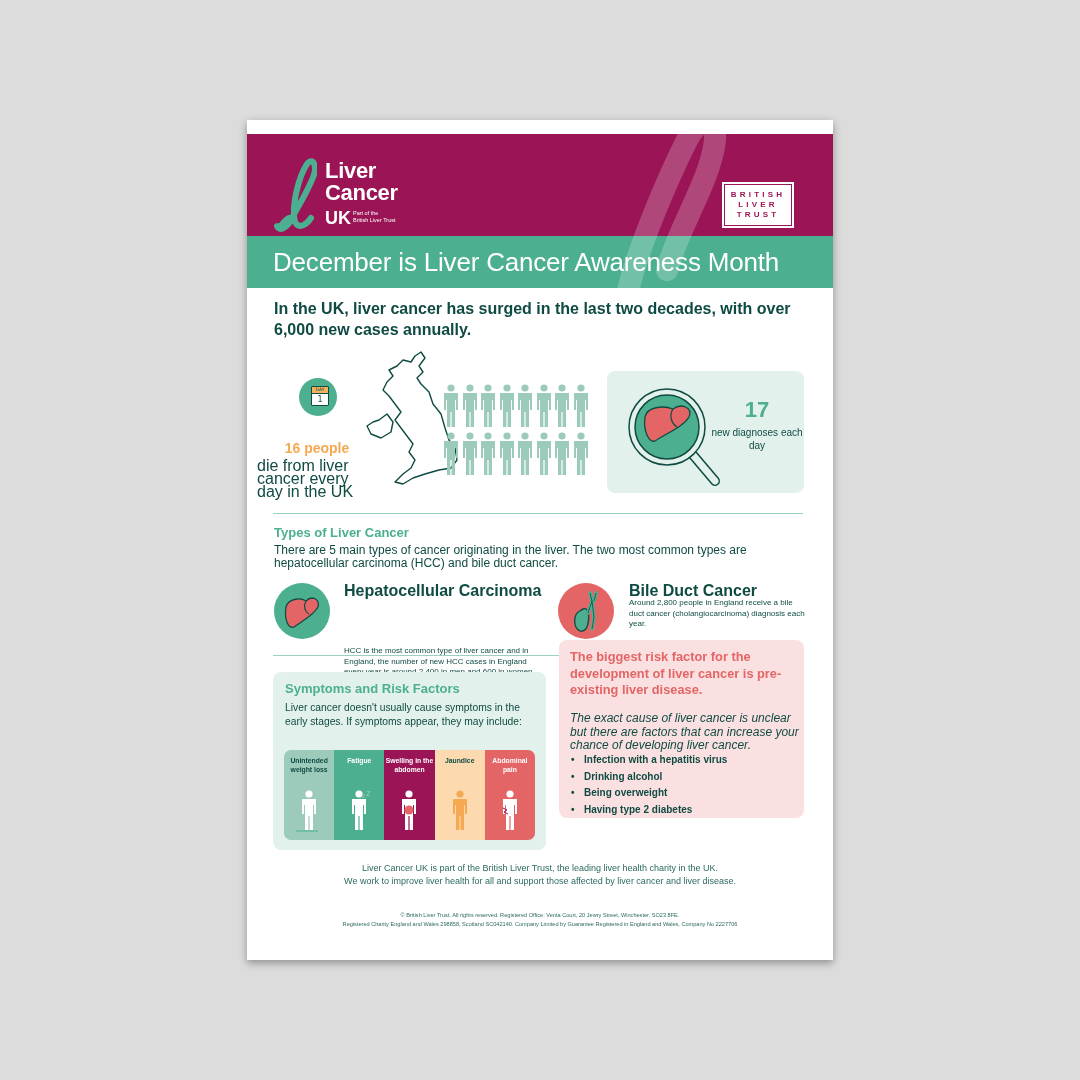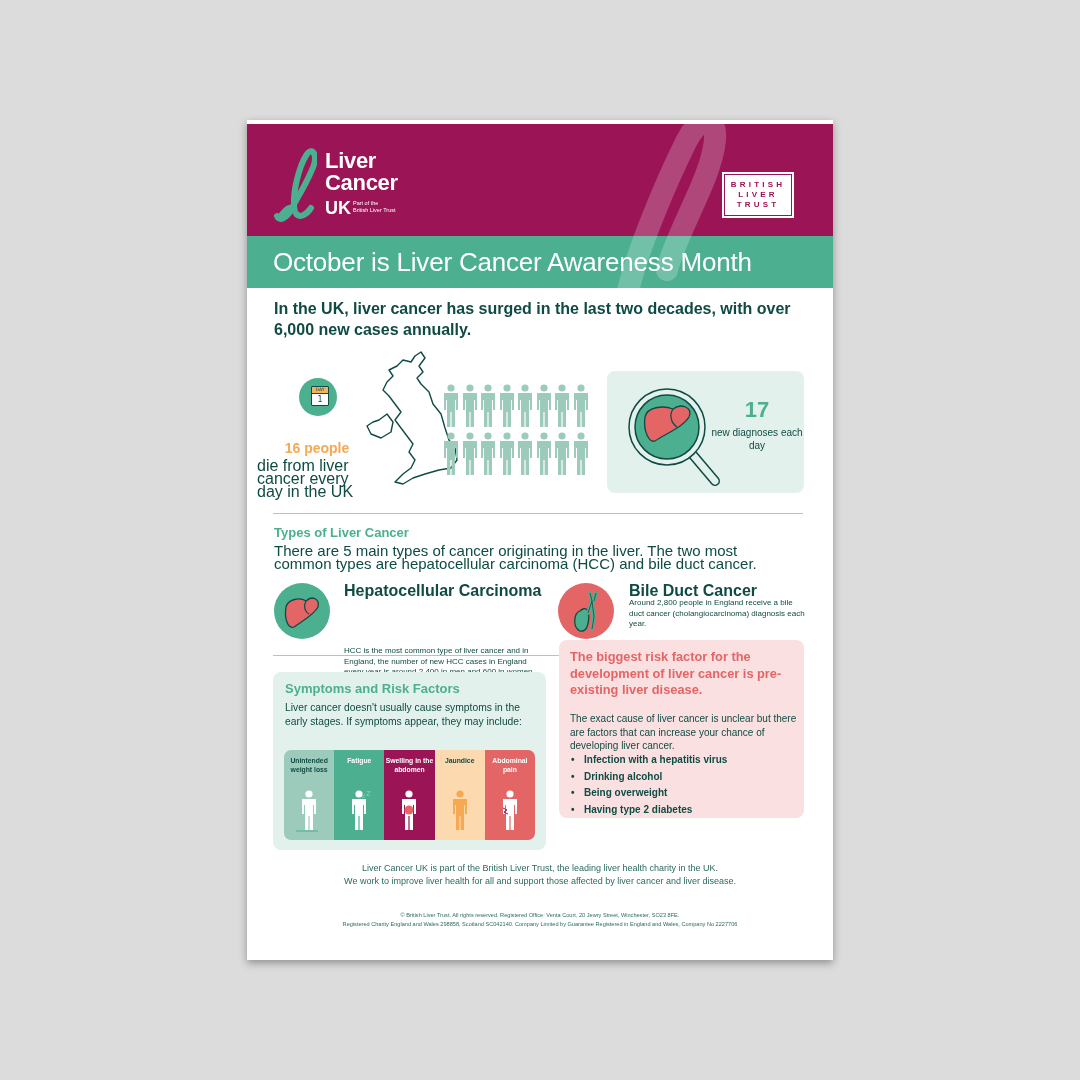--- a/index.html
+++ b/index.html
@@ -6,21 +6,21 @@
   html, body { width: 1080px; height: 1080px; background: #dcdcdc; overflow: hidden; }
   body { font-family: "DejaVu Sans", sans-serif; color: #0f4b43; position: relative; }
 
   .page {
     position: absolute; left: 247px; top: 120px; width: 586px; height: 840px;
     background: #ffffff; box-shadow: 0 3px 8px rgba(0,0,0,0.35);
     overflow: hidden;
   }
 
   
-  .hdr { position: absolute; left: 0; top: 4px; width: 586px; height: 116px; background: #9a1456; }
+  .hdr { position: absolute; left: 0; top: 14px; width: 586px; height: 116px; background: #9a1456; }
   .ribbon-bg { position: absolute; left: 360px; top: 0; width: 140px; height: 170px; z-index: 2; pointer-events: none; }
   .logo { position: absolute; left: 26px; top: 22px; width: 150px; height: 80px; }
   .logo-l { position: absolute; left: 0; top: 0; width: 44px; height: 78px; }
   .logo-text { position: absolute; left: 52px; top: 4px; color: #fff; font-family: "Liberation Sans", sans-serif; font-weight: 700; font-size: 22px; line-height: 22px; letter-spacing: -0.3px; }
   .logo-uk { position: absolute; left: 52px; top: 52px; color: #fff; font-family: "Liberation Sans", sans-serif; font-weight: 700; font-size: 18px; }
   .logo-sub { position: absolute; left: 80px; top: 54px; color: #fff; font-size: 5.5px; line-height: 7px; font-family: "Liberation Sans", sans-serif; }
   .blt {
     position: absolute; left: 475px; top: 48px; width: 72px; height: 46px;
     background: #fff; border: 1px solid #fff; outline: 1px solid #9a1456; outline-offset: -3px;
     display: flex; flex-direction: column; align-items: center; justify-content: center;
@@ -45,37 +45,37 @@
 
   .diag-card { position: absolute; left: 360px; top: 251px; width: 197px; height: 122px; background: #e3f1ec; border-radius: 8px; }
   .mag { position: absolute; left: 16px; top: 14px; width: 100px; height: 104px; }
   .diag-num { position: absolute; left: 110px; top: 26px; width: 80px; text-align: center; color: #4caf90; font-family: "Liberation Sans", sans-serif; font-weight: 700; font-size: 22px; }
   .diag-txt { position: absolute; left: 100px; top: 55px; width: 100px; text-align: center; font-size: 10px; line-height: 13px; color: #0f4b43; font-family: "Liberation Sans", sans-serif; }
 
   .hr { position: absolute; left: 26px; width: 530px; height: 1px; background: #9bd0be; }
 
   
   .types-h { position: absolute; left: 27px; top: 405px; color: #4caf90; font-family: "Liberation Sans", sans-serif; font-weight: 700; font-size: 13px; }
-  .types-p { position: absolute; left: 27px; top: 424px; width: 500px; font-size: 15px; line-height: 13px; color: #0f4b43; font-family: "Liberation Sans", sans-serif; }
+  .types-p { position: absolute; left: 27px; top: 424px; width: 500px; font-size: 12px; line-height: 13px; color: #0f4b43; font-family: "Liberation Sans", sans-serif; }
   .type-icon { position: absolute; width: 56px; height: 56px; border-radius: 50%; }
   .type-h { position: absolute; font-family: "Liberation Sans", sans-serif; font-weight: 700; font-size: 16px; color: #0f4b43; }
   .type-p { position: absolute; font-size: 8px; line-height: 10.5px; color: #0f4b43; font-family: "Liberation Sans", sans-serif; }
 
   
   .sym-card { position: absolute; left: 26px; top: 552px; width: 273px; height: 178px; background: #e3f1ec; border-radius: 8px; }
   .sym-h { position: absolute; left: 12px; top: 9px; color: #4caf90; font-family: "Liberation Sans", sans-serif; font-weight: 700; font-size: 13px; }
   .sym-p { position: absolute; left: 12px; top: 29px; width: 255px; font-size: 10.3px; line-height: 14px; color: #0f4b43; font-family: "Liberation Sans", sans-serif; }
   .sym-strip { position: absolute; left: 11px; top: 78px; width: 251px; height: 90px; border-radius: 7px; overflow: hidden; display: flex; }
   .sym-col { flex: 1; position: relative; }
   .sym-lbl { position: absolute; top: 6px; left: 0; width: 100%; text-align: center; font-family: "Liberation Sans", sans-serif; font-weight: 700; font-size: 6.8px; line-height: 9px; }
   .sym-fig { position: absolute; left: 16px; top: 40px; width: 18px; height: 42px; }
 
   .risk-card { position: absolute; left: 312px; top: 520px; width: 245px; height: 178px; background: #fbe0e1; border-radius: 8px; }
   .risk-h { position: absolute; left: 11px; top: 9px; width: 225px; color: #e46565; font-family: "Liberation Sans", sans-serif; font-weight: 700; font-size: 12.8px; line-height: 16.5px; }
-  .risk-p { position: absolute; left: 11px; top: 72px; width: 232px; font-size: 10px; line-height: 13.5px; color: #0f4b43; font-family: "Liberation Sans", sans-serif; }
+  .risk-p { position: absolute; left: 11px; top: 72px; width: 232px; font-size: 12px; line-height: 13.5px; color: #0f4b43; font-family: "Liberation Sans", sans-serif; font-style: italic; }
   .risk-list { position: absolute; left: 11px; top: 112px; list-style: none; }
   .risk-list li { font-family: "Liberation Sans", sans-serif; font-weight: 700; font-size: 10px; line-height: 16.5px; color: #0f4b43; padding-left: 14px; position: relative; }
   .risk-list li::before { content: "•"; position: absolute; left: 1px; top: 0; }
 
   
   .foot-p { position: absolute; left: 0; top: 742px; width: 586px; text-align: center; font-size: 9px; line-height: 12.5px; color: #2b6a60; font-family: "Liberation Sans", sans-serif; }
   .foot-url { position: absolute; left: 0; top: 770px; width: 586px; text-align: center; font-family: "Liberation Sans", sans-serif; font-weight: 700; font-size: 13px; color: #0f4b43; }
   .foot-legal { position: absolute; left: 0; top: 791px; width: 586px; text-align: center; font-size: 5.6px; line-height: 8.5px; color: #2b6a60; font-family: "Liberation Sans", sans-serif; }
 </style>
 </head>
@@ -103,21 +103,21 @@
       <div>LIVER</div>
       <div>TRUST</div>
     </div>
   </div>
 
   <svg class="ribbon-bg" viewBox="0 0 140 170">
     <path d="M20 175 C 30 130, 60 60, 80 20 C 90 0, 110 -10, 108 20 C 104 60, 70 110, 60 150" fill="none" stroke="rgba(255,255,255,0.22)" stroke-width="22" stroke-linecap="round"></path>
   </svg>
 
   <div class="banner">
-    <h1>October is Liver Cancer Awareness Month</h1>
+    <h1>December is Liver Cancer Awareness Month</h1>
   </div>
 
   <div class="intro">In the UK, liver cancer has surged in the last two decades, with over 6,000 new cases annually.</div>
 
   <div class="cal-circle">
     <div class="cal">
       <div class="cal-top">DAY</div>
       <div class="cal-num">1</div>
     </div>
   </div>

